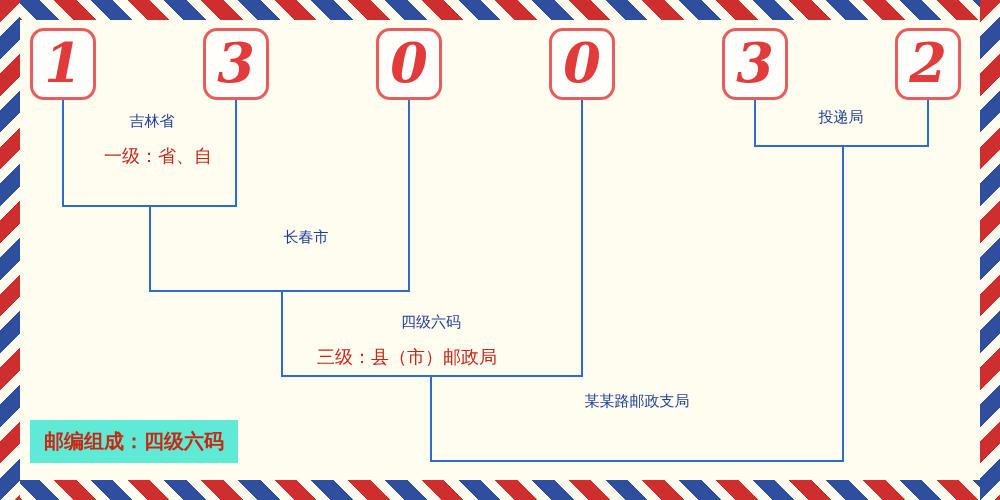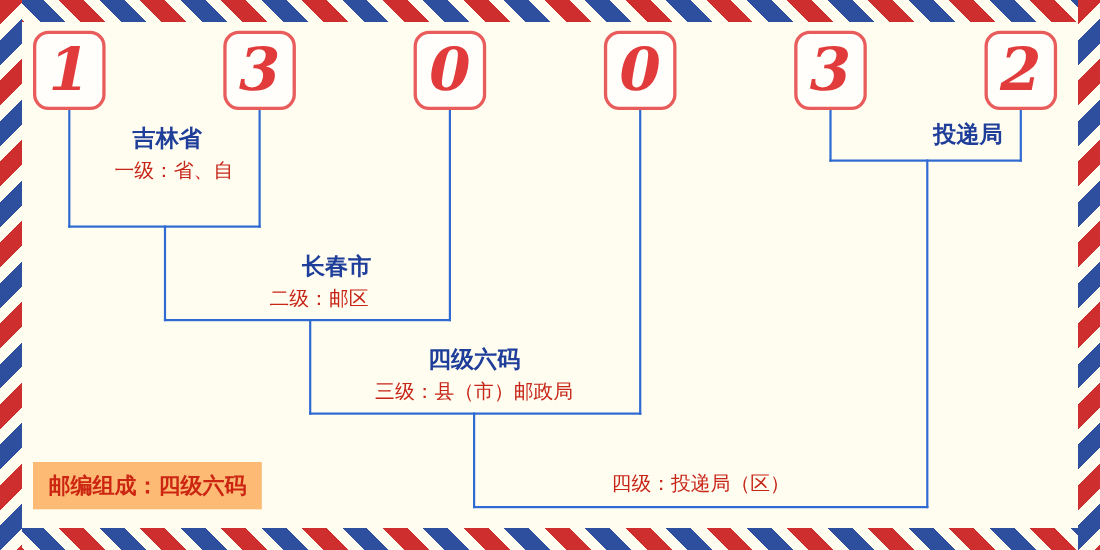--- a/index.html
+++ b/index.html
@@ -55,41 +55,41 @@
 
   
   .vl { position: absolute; width: 2px; background: #2e6ad1; z-index: 1; }
   .hl { position: absolute; height: 2px; background: #2e6ad1; z-index: 1; }
 
   
   .lvl-title {
     position: absolute;
     transform: translateX(-50%);
     color: #1e3e9a;
-    font-weight: bold;
-    font-size: 21px;
+    font-weight: normal;
+    font-size: 15px;
     white-space: nowrap;
     z-index: 2;
   }
   .lvl-desc {
     position: absolute;
     transform: translateX(-50%);
     color: #c62518;
     font-size: 18px;
     text-align: center;
     line-height: 27px;
     white-space: nowrap;
     z-index: 2;
   }
 
   .footer-note {
     position: absolute;
     left: 30px;
     top: 420px;
-    background: #fdba74;
+    background: #5eead4;
     color: #cc2613;
     font-weight: bold;
     font-size: 20px;
     padding: 8px 14px;
     z-index: 2;
   }
 </style>
 </head>
 <body>
 
@@ -138,24 +138,23 @@
   <div class="vl" style="left:754px; top:100px; height:47px"></div>
   <div class="vl" style="left:927px; top:100px; height:47px"></div>
   <div class="hl" style="left:754px; top:145px; width:175px"></div>
 
   <div class="lvl-title" style="left:152px; top:112px">吉林省</div>
   <div class="lvl-desc" style="left:158px; top:142px">
     <div>一级：省、自</div>
   </div>
 
   <div class="lvl-title" style="left:306px; top:228px">长春市</div>
-  <div class="lvl-desc" style="left:290px; top:258px">二级：邮区</div>
 
   <div class="lvl-title" style="left:431px; top:313px">四级六码</div>
-  <div class="lvl-desc" style="left:431px; top:343px">三级：县（市）邮政局</div>
+  <div class="lvl-desc" style="left:407px; top:343px">三级：县（市）邮政局</div>
 
-  <div class="lvl-desc" style="left:637px; top:426px">四级：投递局（区）</div>
+  <div class="lvl-title" style="left:637px; top:392px">某某路邮政支局</div>
 
-  <div class="lvl-title" style="left:880px; top:108px">投递局</div>
+  <div class="lvl-title" style="left:841px; top:108px">投递局</div>
 
   <div class="footer-note">邮编组成：四级六码</div>
 
 </div>
 
 </body></html>

